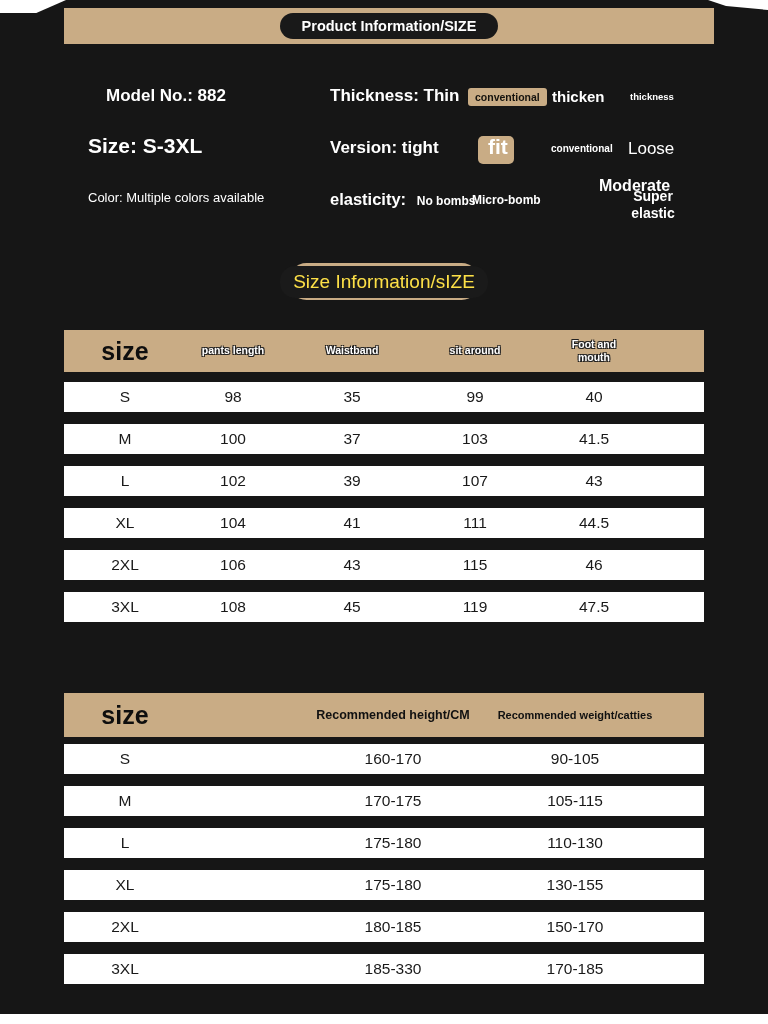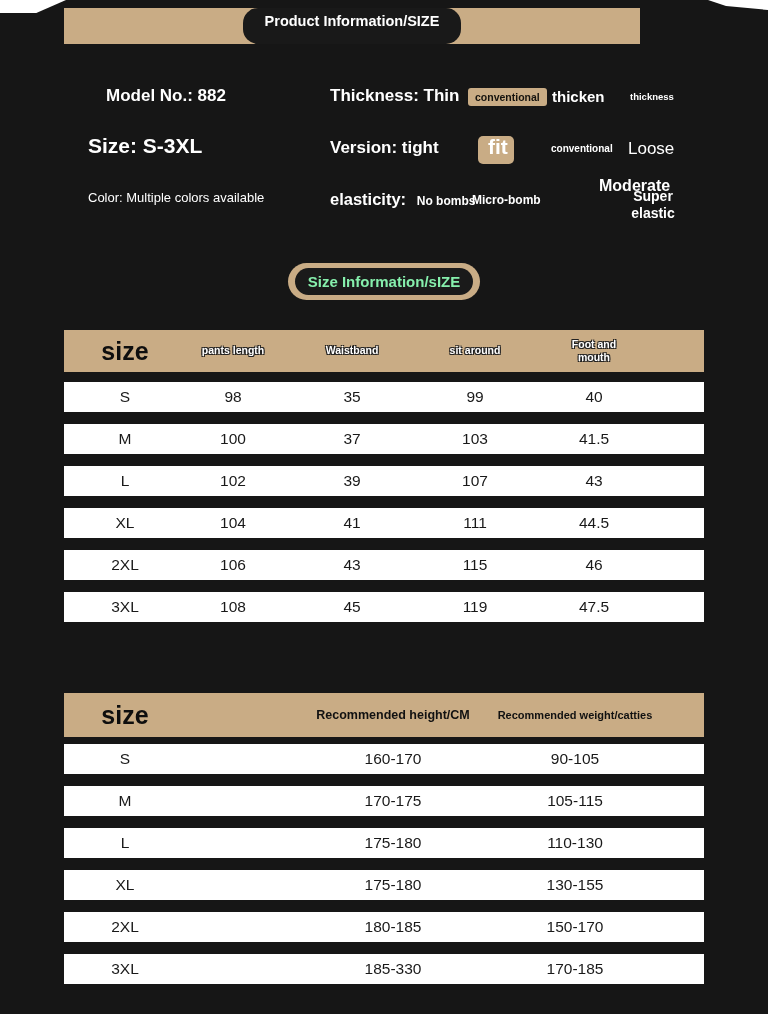--- a/index.html
+++ b/index.html
@@ -7,21 +7,21 @@
   body { font-family:"Liberation Sans", sans-serif; }
   .page { position:relative; width:768px; height:1024px; background:#161616; overflow:hidden; margin:0 auto; }
 
   
   .corner { position:absolute; background:#fff; }
   .corner-tl { left:0; top:0; width:66px; height:13px; clip-path:polygon(0 0,100% 0,55% 100%,0 100%); }
   .corner-tr { right:0; top:0; width:60px; height:10px; clip-path:polygon(0 0,100% 0,100% 100%,30% 60%); }
   .bottom-strip { position:absolute; left:0; bottom:0; width:768px; height:10px; background:#fff; }
 
   
-  .banner { position:absolute; left:64px; top:8px; width:576px; height:36px; background:#c9ac85; display:flex; justify-content:center; }
+  .banner { position:absolute; left:64px; top:8px; width:650px; height:36px; background:#c9ac85; display:flex; align-items:center; justify-content:center; }
   .banner-pill { background:#191919; color:#fff; font-weight:bold; font-size:14.5px; padding:5px 22px; border-radius:15px; white-space:nowrap; }
 
   
   .abs { position:absolute; white-space:nowrap; }
   .info-model   { left:106px; top:86px;  color:#fff; font-weight:bold; font-size:17px; }
   .info-size    { left:88px; top:134px; color:#fff; font-weight:bold; font-size:21px; }
   .info-color   { left:88px; top:190px; color:#fff; font-size:13px; }
 
   .attr-label { color:#fff; font-weight:bold; font-size:17px; }
   .attr-label .val { font-weight:600; }
@@ -37,21 +37,21 @@
   .ver-opt1   { left:488px; top:135px; font-size:21px; z-index:0; }
   .ver-opt1::before { content:""; position:absolute; left:-10px; top:1px; width:36px; height:28px; background:#c9ac85; border-radius:5px; z-index:-1; }
   .ver-opt2   { left:551px; top:143px; font-size:10px; }
   .ver-opt3   { left:628px; top:139px; font-size:17px; font-weight:500; }
   .ela-opt1   { left:472px; top:193px; font-size:12px; }
   .ela-opt2   { left:551px; top:177px; font-size:16px;padding-left:48px; }
   .ela-opt3   { left:626px; top:188px; font-size:14px; width:54px; text-align:center; line-height:1.2; white-space:normal; }
 
   
   .size-banner { position:absolute; left:288px; top:263px; width:192px; height:37px; background:#c9ac85; border-radius:19px; display:flex; align-items:center; justify-content:center; }
-  .size-banner-pill { background:#1a1a1a; color:#86efac; font-weight:bold; font-size:15px; padding:5px 13px; border-radius:15px; white-space:nowrap; }
+  .size-banner-pill { background:#1a1a1a; color:#fde047; font-weight:normal; font-size:19px; padding:5px 13px; border-radius:15px; white-space:nowrap; }
 
   
   .thead { position:absolute; left:64px; width:640px; background:#c9ac85; }
   .thead1 { top:330px; height:42px; }
   .thead2 { top:693px; height:44px; }
   .h-size { position:absolute; left:61px; top:50%; transform:translate(-50%,-50%); font-size:25px; font-weight:bold; color:#0e0e0e; }
   .h-col { position:absolute; top:50%; transform:translate(-50%,-50%); font-size:10.5px; font-weight:bold; color:#fff; text-align:center; line-height:1.25;
            text-shadow:-1px -1px 0 #222, 1px -1px 0 #222, -1px 1px 0 #222, 1px 1px 0 #222; }
   .hc2 { left:169px; } .hc3 { left:288px; } .hc4 { left:411px; } .hc5 { left:530px; width:58px; }
   .h2-col { position:absolute; top:50%; transform:translate(-50%,-50%); font-weight:bold; color:#111; white-space:nowrap; }

